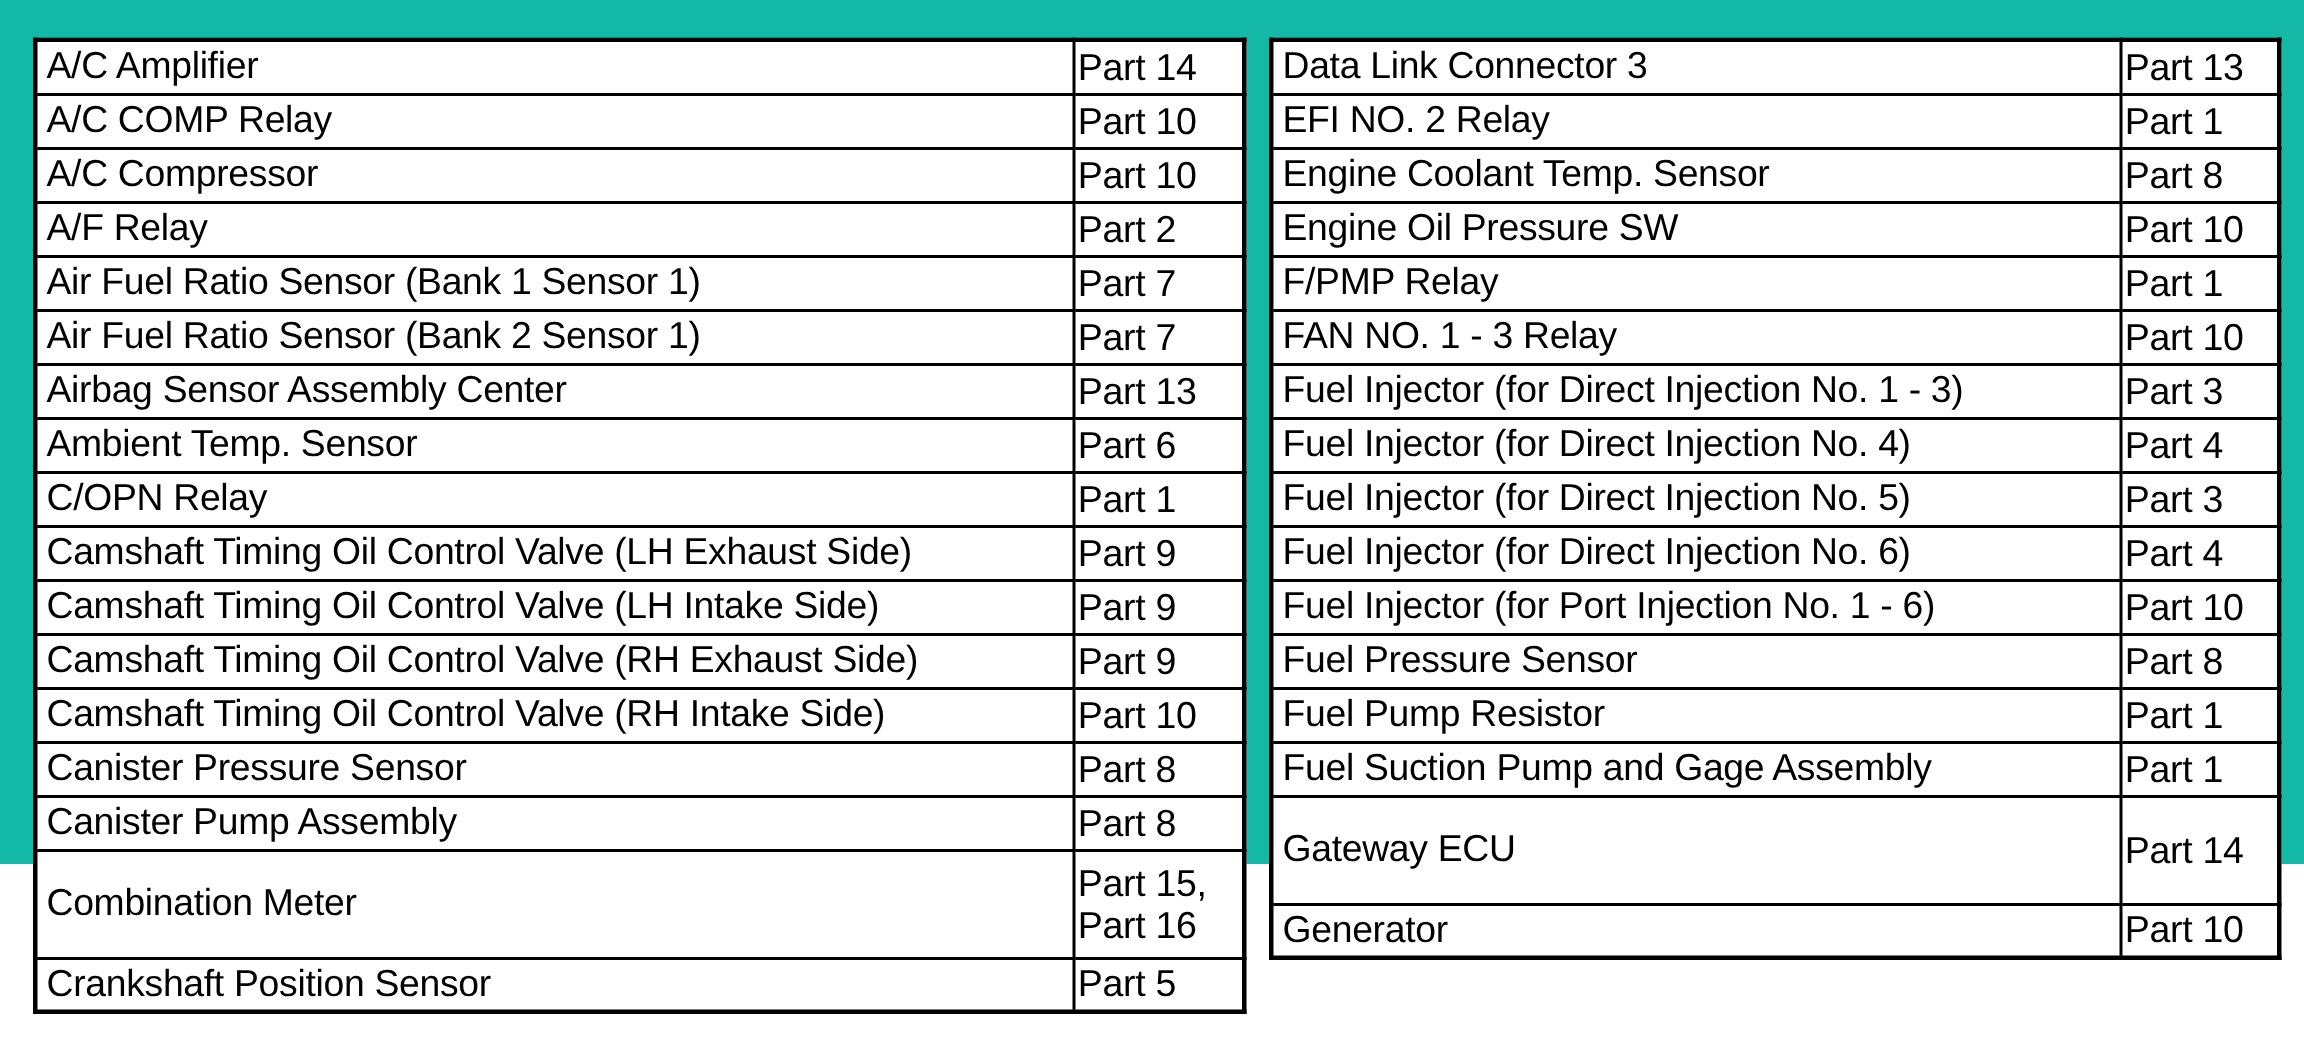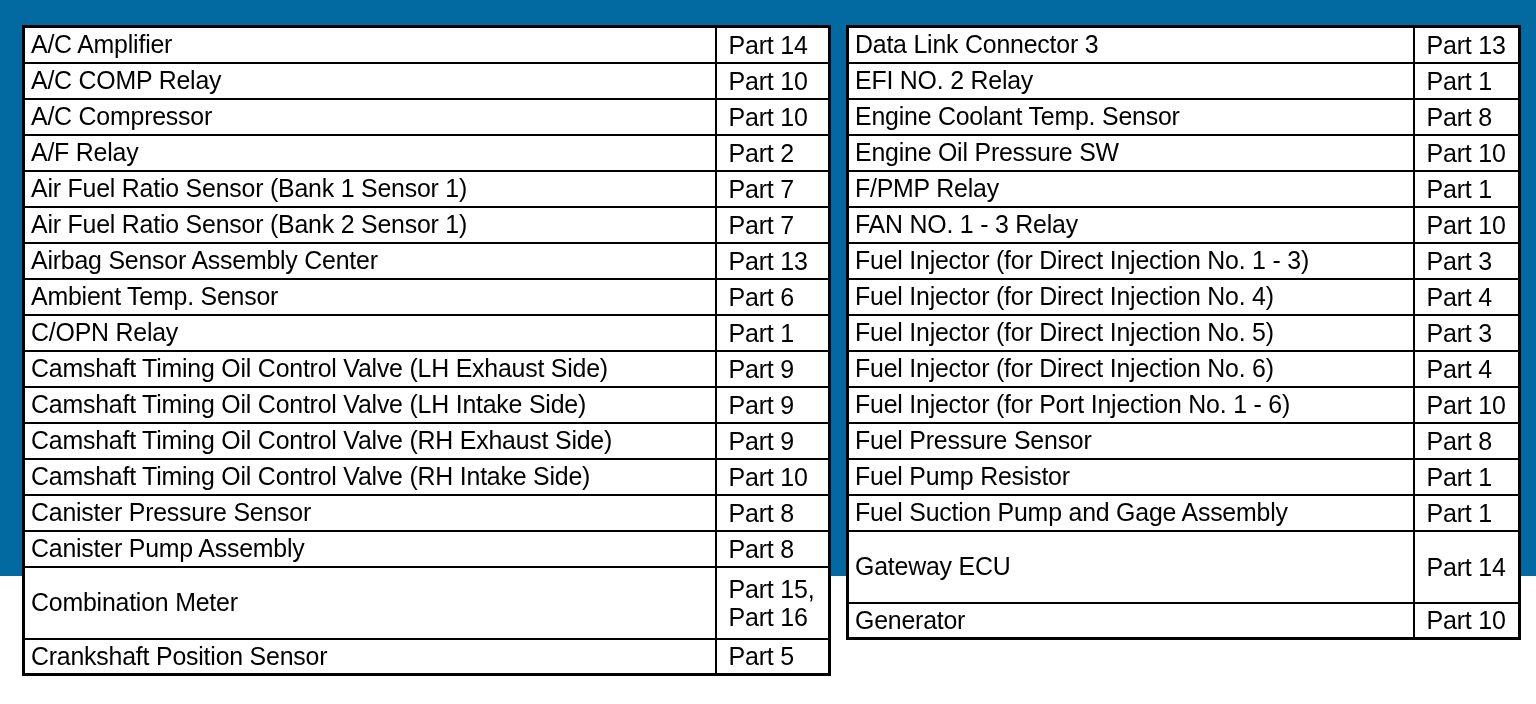--- a/index.html
+++ b/index.html
@@ -12,21 +12,21 @@
     height: 704px;
     font-family: "Liberation Sans", sans-serif;
     color: #000000;
     overflow: hidden;
   }
 
   #page {
     position: relative;
     width: 1536px;
     height: 576px;
-    background: #0369a1;
+    background: #14b8a6;
   }
 
   .parts-table {
     position: absolute;
     border-collapse: collapse;
     table-layout: fixed;
     background: #ffffff;
     border: 3px solid #000;
   }
 
@@ -60,21 +60,21 @@
     height: 36px;
     box-sizing: border-box;
   }
 
   .parts-table tr.row-tall td {
     height: 72px;
     margin-left: 22px;
   }
 
   .parts-table td.cell-part {
-    padding-left: 12px;
+    padding-left: 2px;
   }
 
   .parts-table td.cell-part .part-line {
     display: block;
     line-height: 1.12;
   }
 
   
   .squeeze {
     display: inline-block;

